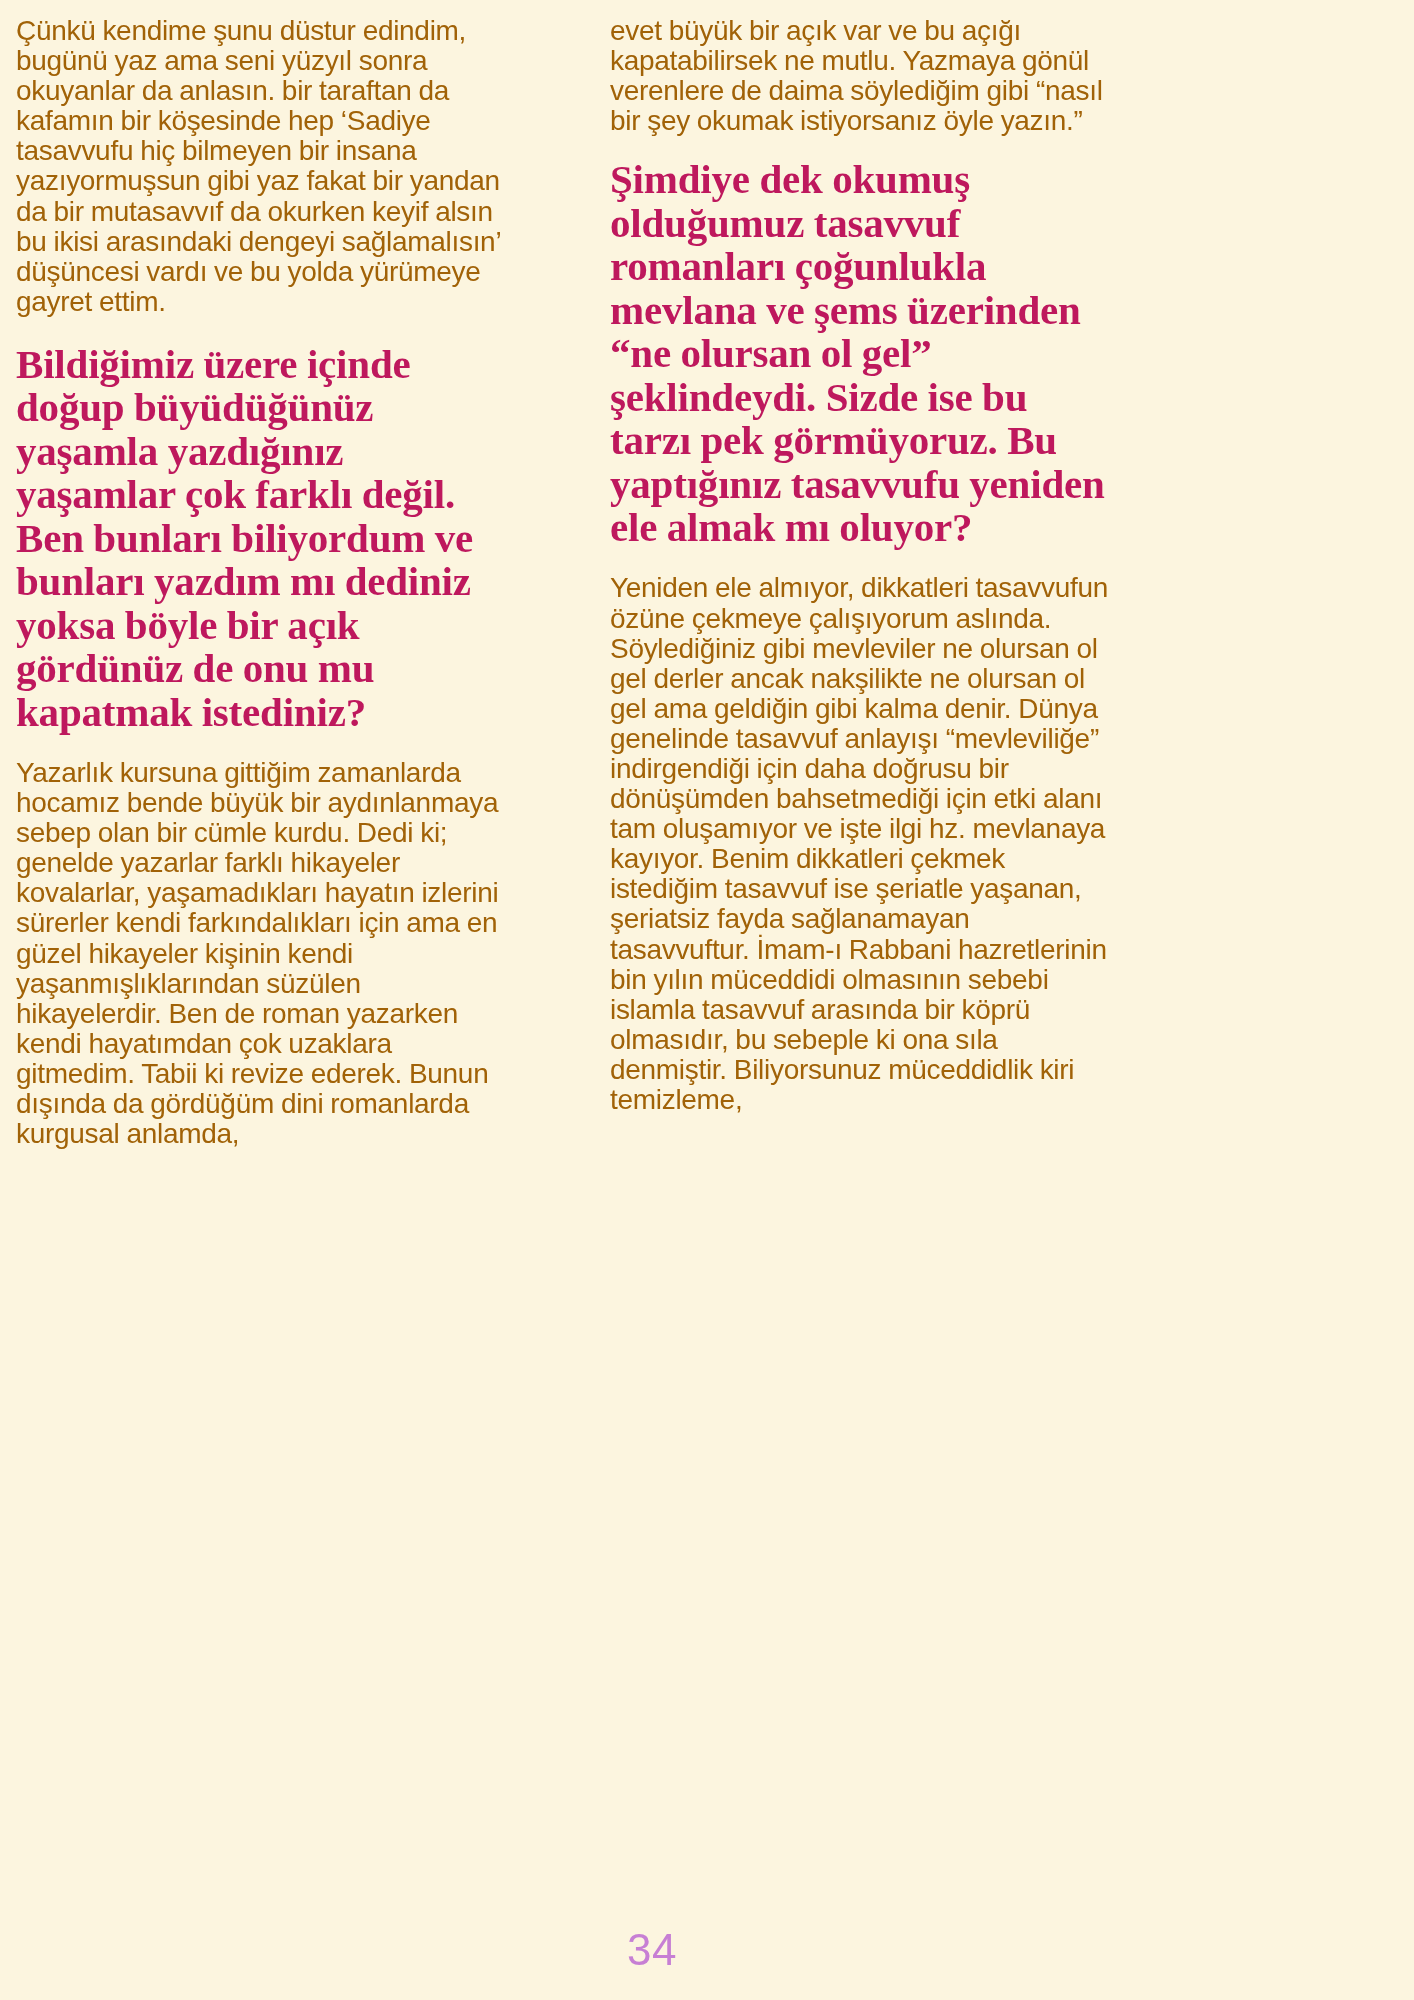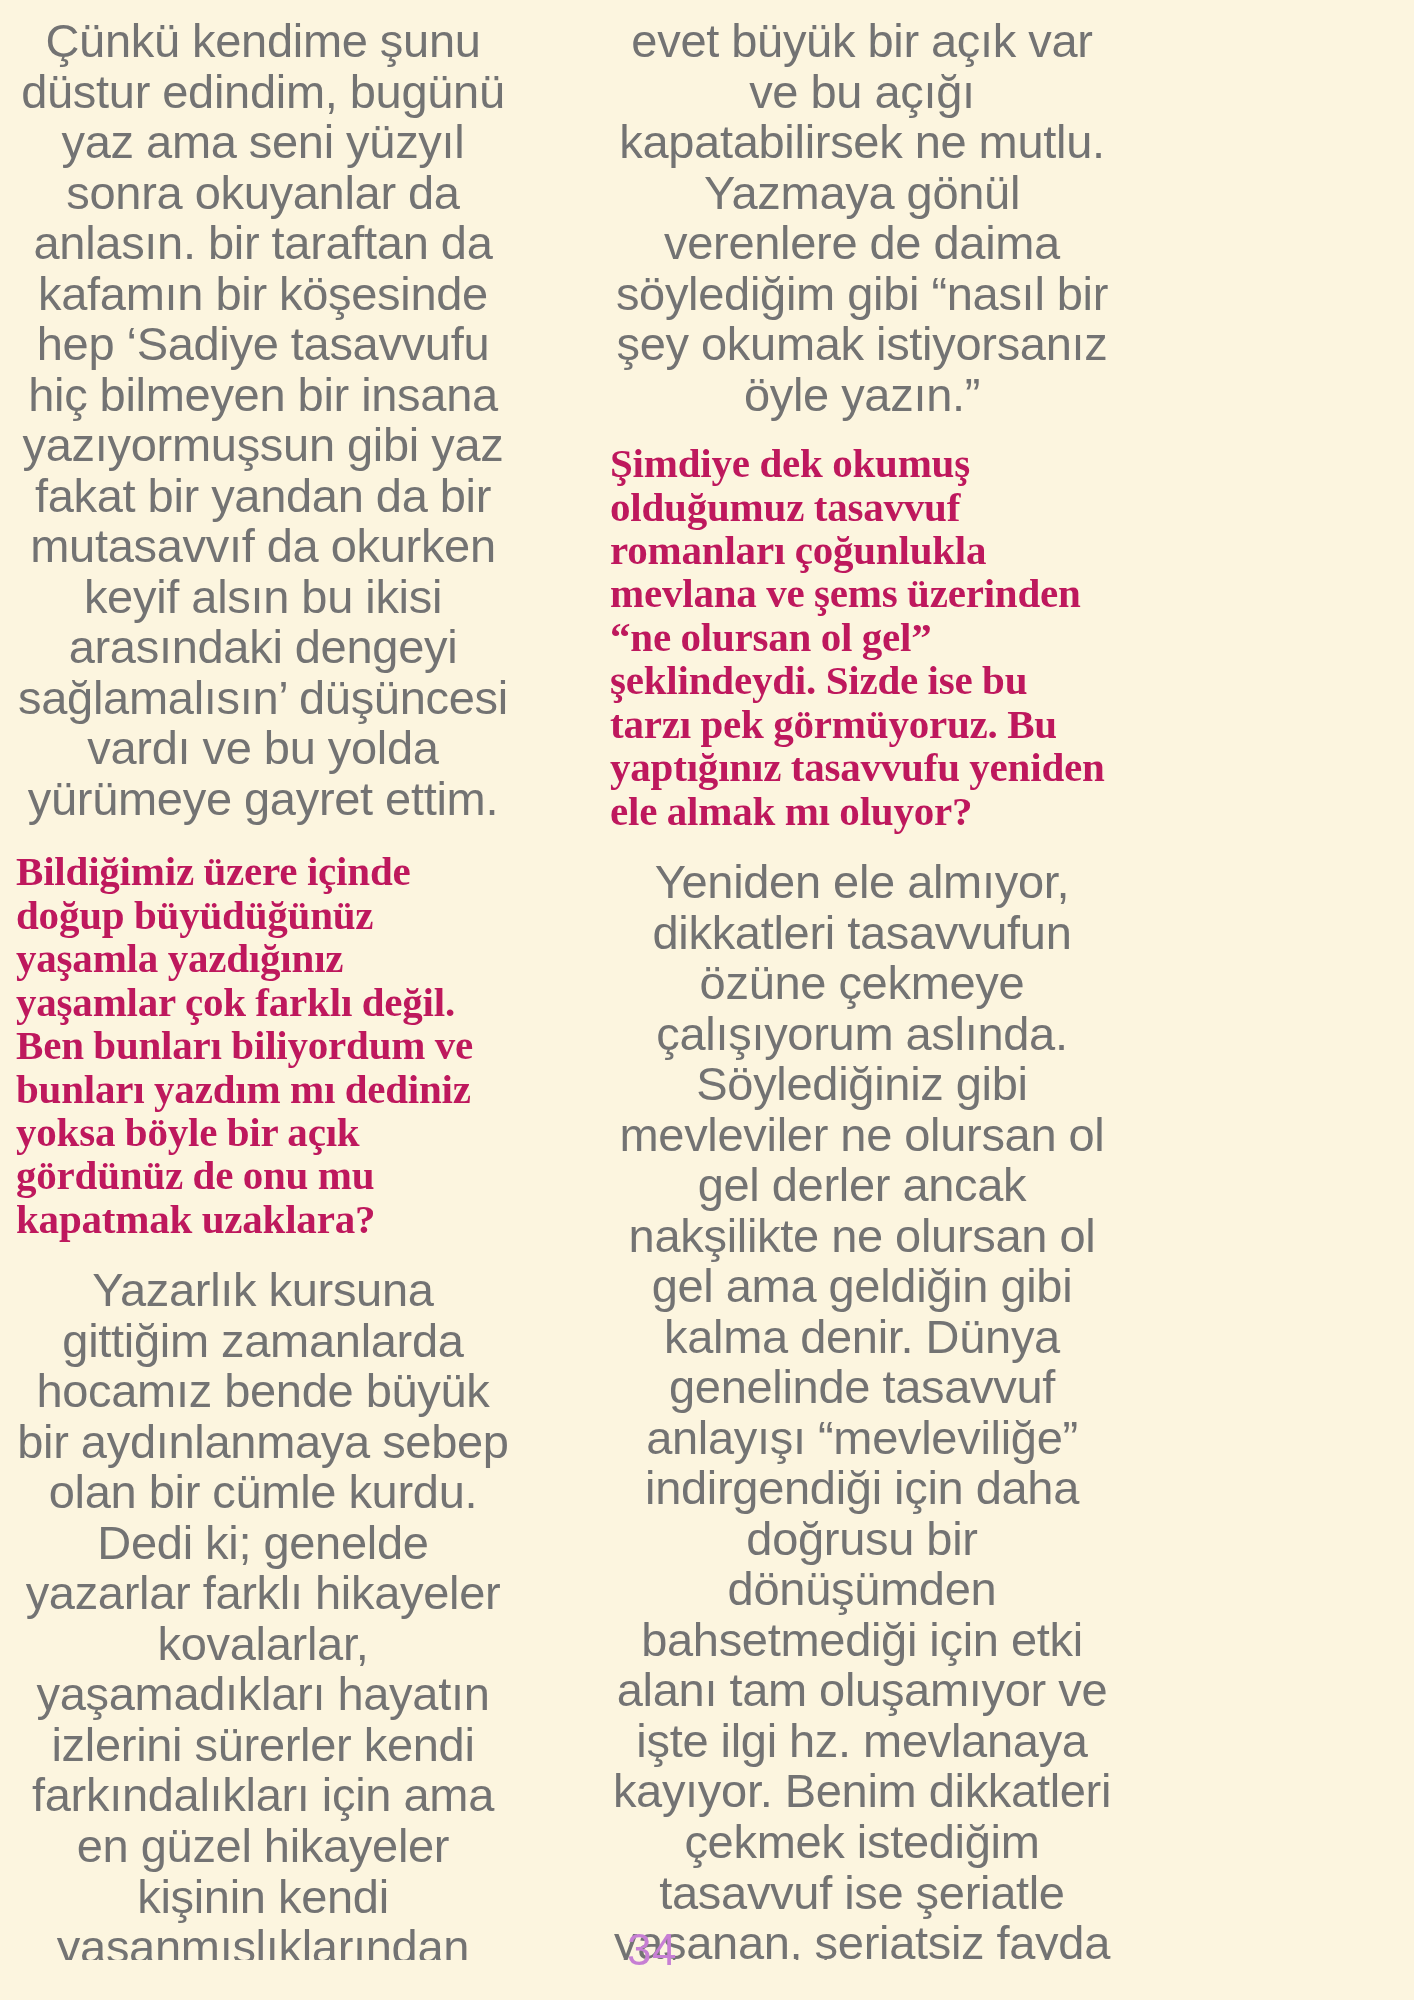--- a/index.html
+++ b/index.html
@@ -41,28 +41,27 @@
     padding: 16px 90px 0 16px;
     height: 1960px;
   }
   .column-right {
     width: 814px;
     padding: 16px 300px 0 10px;
     height: 1960px;
   }
   p.answer {
     font-family: "Liberation Sans", sans-serif;
-    font-size: 47px;
+    font-size: 28px;
     line-height: 1.075;
     font-weight: 400;
     letter-spacing: -0.3px;
-    color: #737373;
+    color: #a16207;
     margin: 0 0 26px 0;
     word-spacing: -0.5px;
-    text-align: center;
   }
   p.question {
     font-family: "Liberation Serif", "DejaVu Serif", serif;
     font-size: 41px;
     line-height: 1.06;
     font-weight: 700;
     color: #be185d;
     margin: 0 0 24px 0;
     letter-spacing: -0.2px;
     word-spacing: -0.5px;
@@ -84,21 +83,21 @@
 </style>
 </head>
 <body>
 
 <div class="page">
 
   <div class="columns">
 
     <div class="column column-left">
       <p class="answer">Çünkü kendime şunu düstur edindim, bugünü yaz ama seni yüzyıl sonra okuyanlar da anlasın. bir taraftan da kafamın bir köşesinde hep ‘Sadiye tasavvufu hiç bilmeyen bir insana yazıyormuşsun gibi yaz fakat bir yandan da bir mutasavvıf da okurken keyif alsın bu ikisi arasındaki dengeyi sağlamalısın’ düşüncesi vardı ve bu yolda yürümeye gayret ettim.</p>
-      <p class="question">Bildiğimiz üzere içinde doğup büyüdüğünüz yaşamla yazdığınız yaşamlar çok farklı değil. Ben bunları biliyordum ve bunları yazdım mı dediniz yoksa böyle bir açık gördünüz de onu mu kapatmak uzaklara?</p>
+      <p class="question">Bildiğimiz üzere içinde doğup büyüdüğünüz yaşamla yazdığınız yaşamlar çok farklı değil. Ben bunları biliyordum ve bunları yazdım mı dediniz yoksa böyle bir açık gördünüz de onu mu kapatmak istediniz?</p>
       <p class="answer">Yazarlık kursuna gittiğim zamanlarda hocamız bende büyük bir aydınlanmaya sebep olan bir cümle kurdu. Dedi ki; genelde yazarlar farklı hikayeler kovalarlar, yaşamadıkları hayatın izlerini sürerler kendi farkındalıkları için ama en güzel hikayeler kişinin kendi yaşanmışlıklarından süzülen hikayelerdir. Ben de roman yazarken kendi hayatımdan çok uzaklara gitmedim. Tabii ki revize ederek. Bunun dışında da gördüğüm dini romanlarda kurgusal anlamda,</p>
     </div>
 
     <div class="column column-right">
       <p class="answer tight">evet büyük bir açık var ve bu açığı kapatabilirsek ne mutlu. Yazmaya gönül verenlere de daima söylediğim gibi “nasıl bir şey okumak istiyorsanız öyle yazın.”</p>
       <p class="question">Şimdiye dek okumuş olduğumuz tasavvuf romanları çoğunlukla mevlana ve şems üzerinden “ne olursan ol gel” şeklindeydi. Sizde ise bu tarzı pek görmüyoruz. Bu yaptığınız tasavvufu yeniden ele almak mı oluyor?</p>
       <p class="answer">Yeniden ele almıyor, dikkatleri tasavvufun özüne çekmeye çalışıyorum aslında. Söylediğiniz gibi mevleviler ne olursan ol gel derler ancak nakşilikte ne olursan ol gel ama geldiğin gibi kalma denir. Dünya genelinde tasavvuf anlayışı “mevleviliğe” indirgendiği için daha doğrusu bir dönüşümden bahsetmediği için etki alanı tam oluşamıyor ve işte ilgi hz. mevlanaya kayıyor. Benim dikkatleri çekmek istediğim tasavvuf ise şeriatle yaşanan, şeriatsiz fayda sağlanamayan tasavvuftur. İmam-ı Rabbani hazretlerinin bin yılın müceddidi olmasının sebebi islamla tasavvuf arasında bir köprü olmasıdır, bu sebeple ki ona sıla denmiştir. Biliyorsunuz müceddidlik kiri temizleme,</p>
     </div>
 
   </div>

